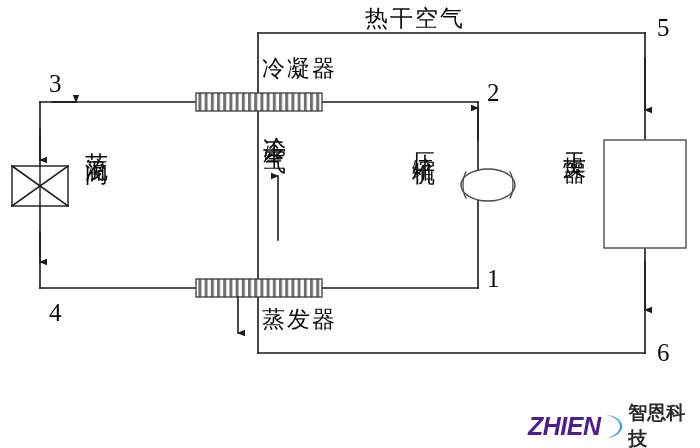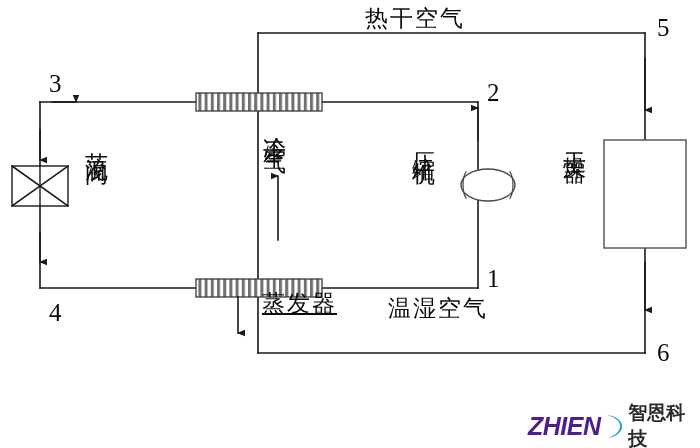--- a/index.html
+++ b/index.html
@@ -149,32 +149,32 @@
         <path d="M645,58 L645,110" marker-end="url(#arrDown)"></path>
 
         <path d="M645,262 L645,310" marker-end="url(#arrDown)"></path>
       </g>
 
     </g>
   </svg>
 
   <div class="lbl cn" style="left:365px;top:7px;">热干空气</div>
 
+  <div class="lbl cn" style="left:262px;top:57px;">冷凝器</div>
 
   <div class="lbl cn-v" style="left:263px;top:118px;">冷干空气</div>
 
   <div class="lbl cn-v" style="left:412px;top:134px;">压缩机</div>
 
   <div class="lbl cn-v" style="left:85px;top:134px;">节流阀</div>
 
   <div class="lbl cn-v" style="left:563px;top:134px;">干燥器</div>
 
-  <div class="lbl cn" style="left:262px;top:292px;text-decoration:underline;">蒸发器</div>
+  <div class="lbl cn" style="left:262px;top:308px;">蒸发器</div>
 
-  <div class="lbl cn" style="left:388px;top:297px;">温湿空气</div>
 
   <div class="lbl num" style="left:49px;top:71px;">3</div>
 
   <div class="lbl num" style="left:49px;top:300px;">4</div>
 
   <div class="lbl num" style="left:487px;top:80px;">2</div>
 
   <div class="lbl num" style="left:487px;top:266px;">1</div>
 
   <div class="lbl num" style="left:657px;top:15px;">5</div>

